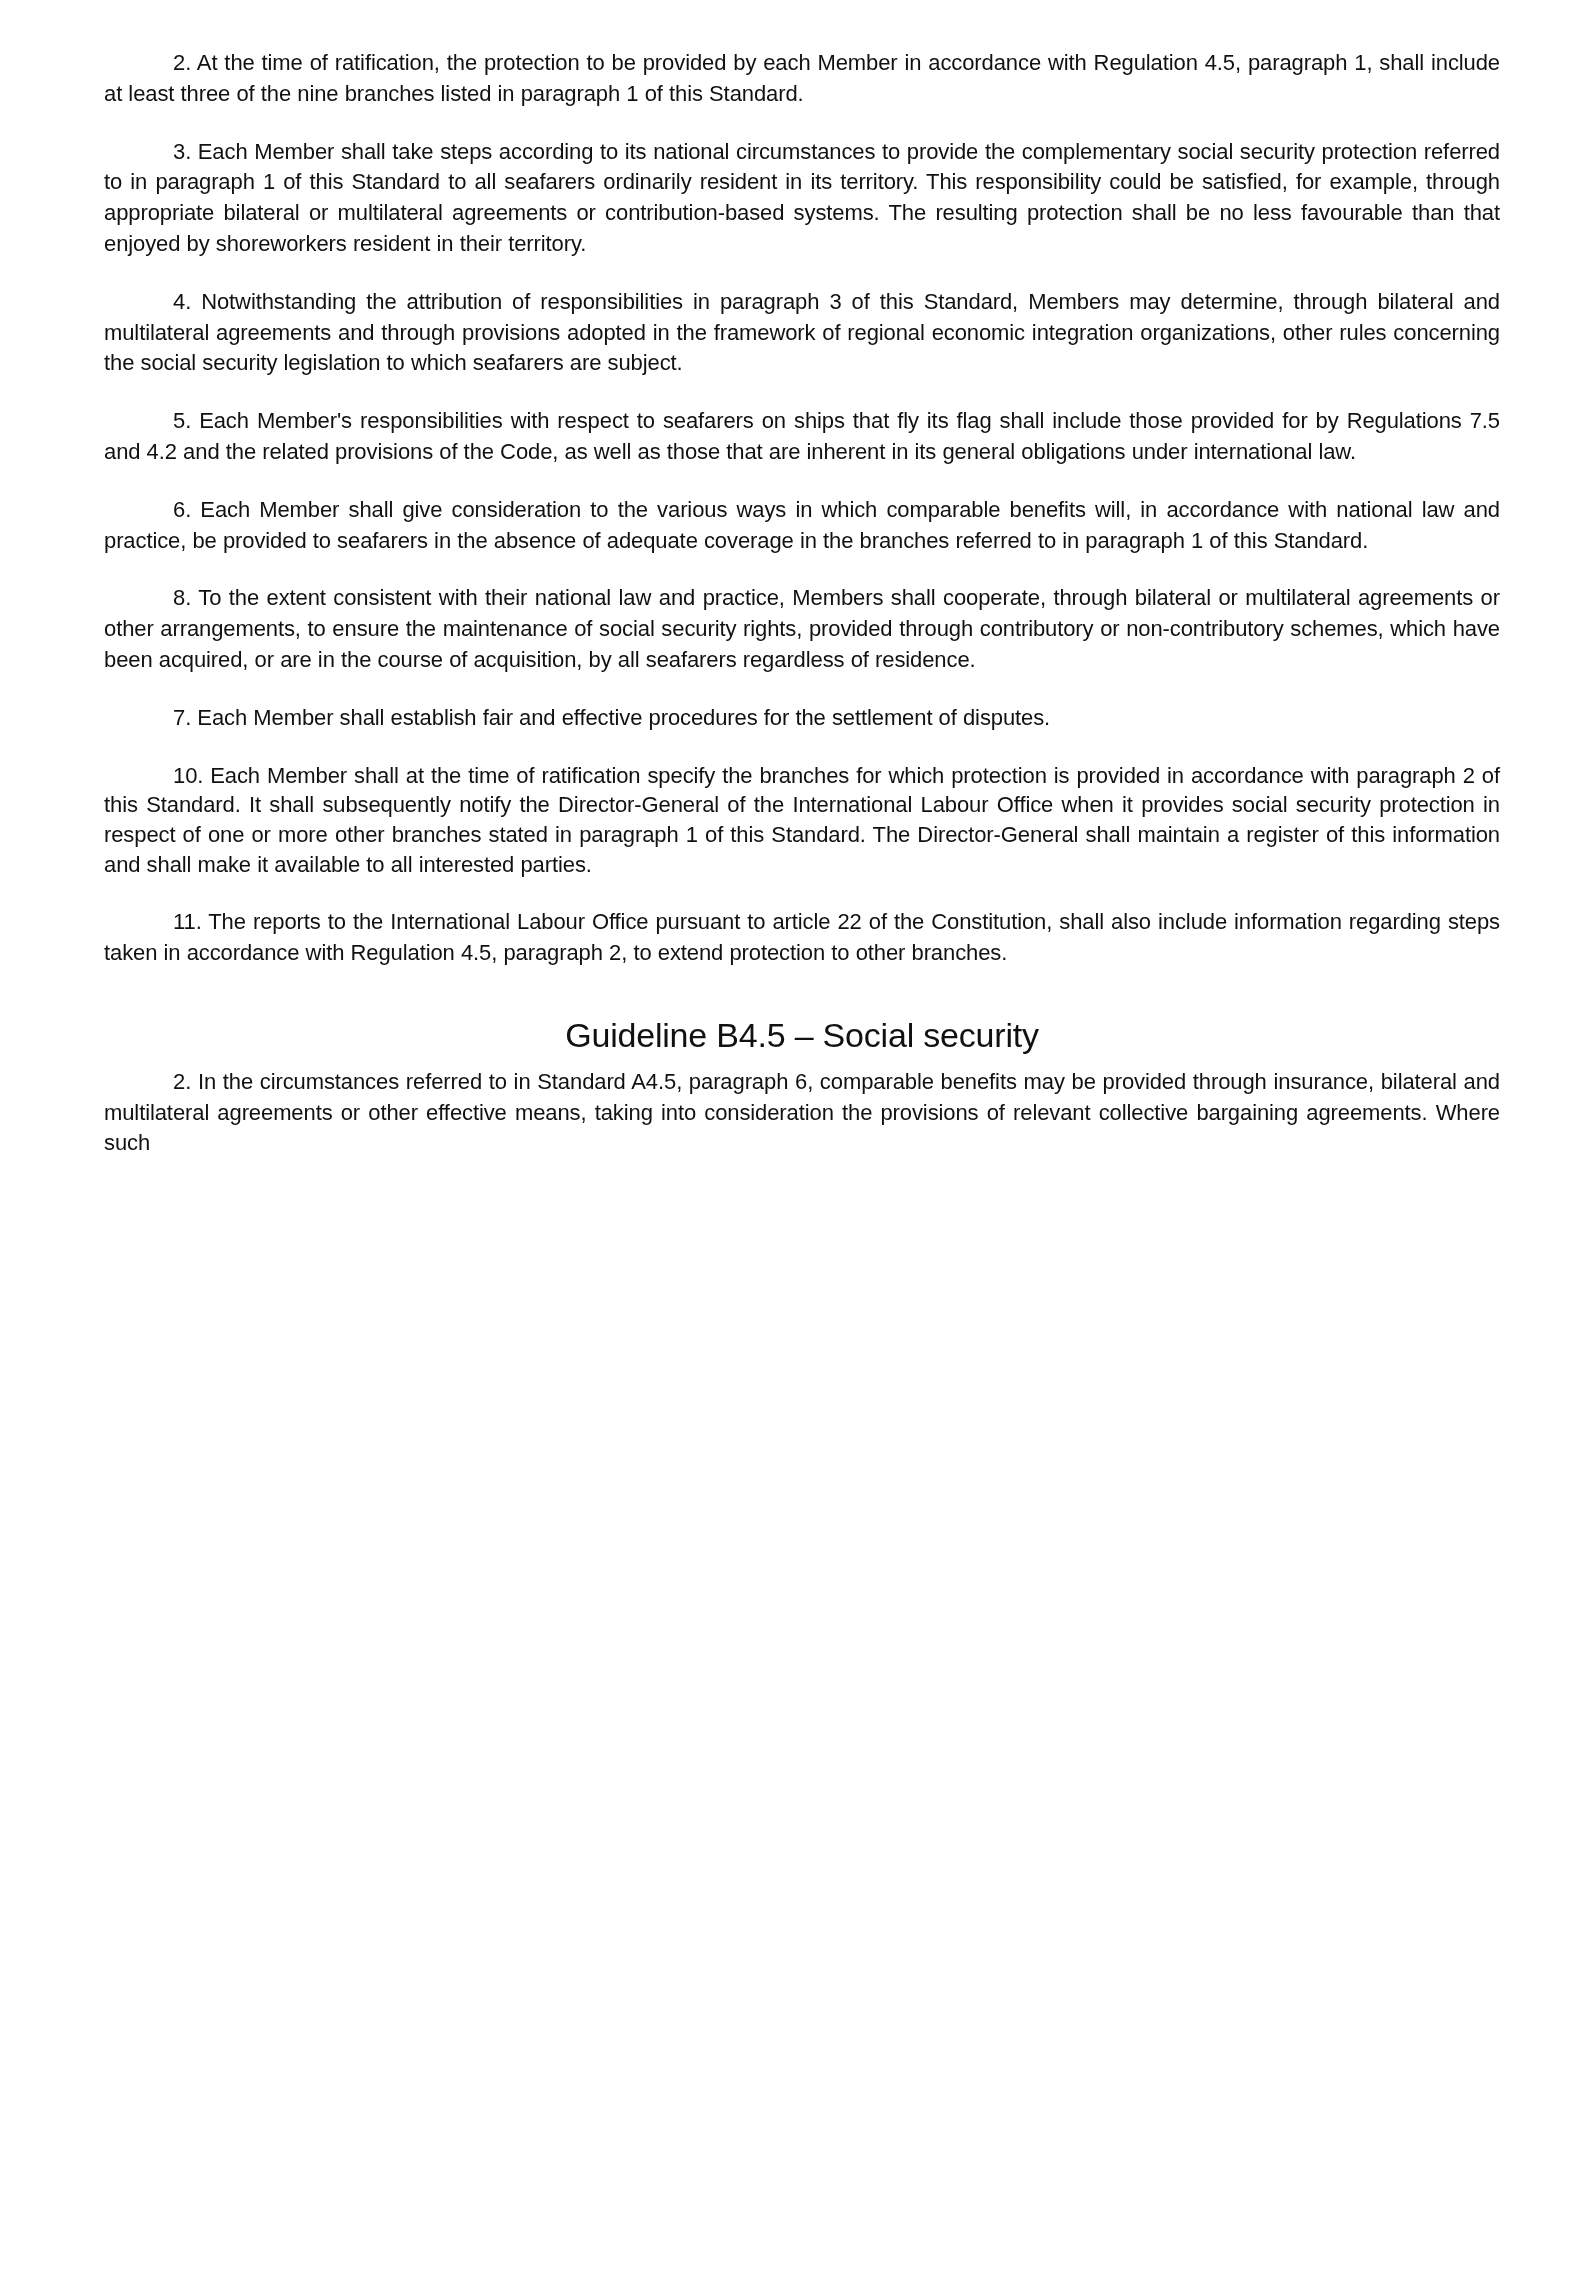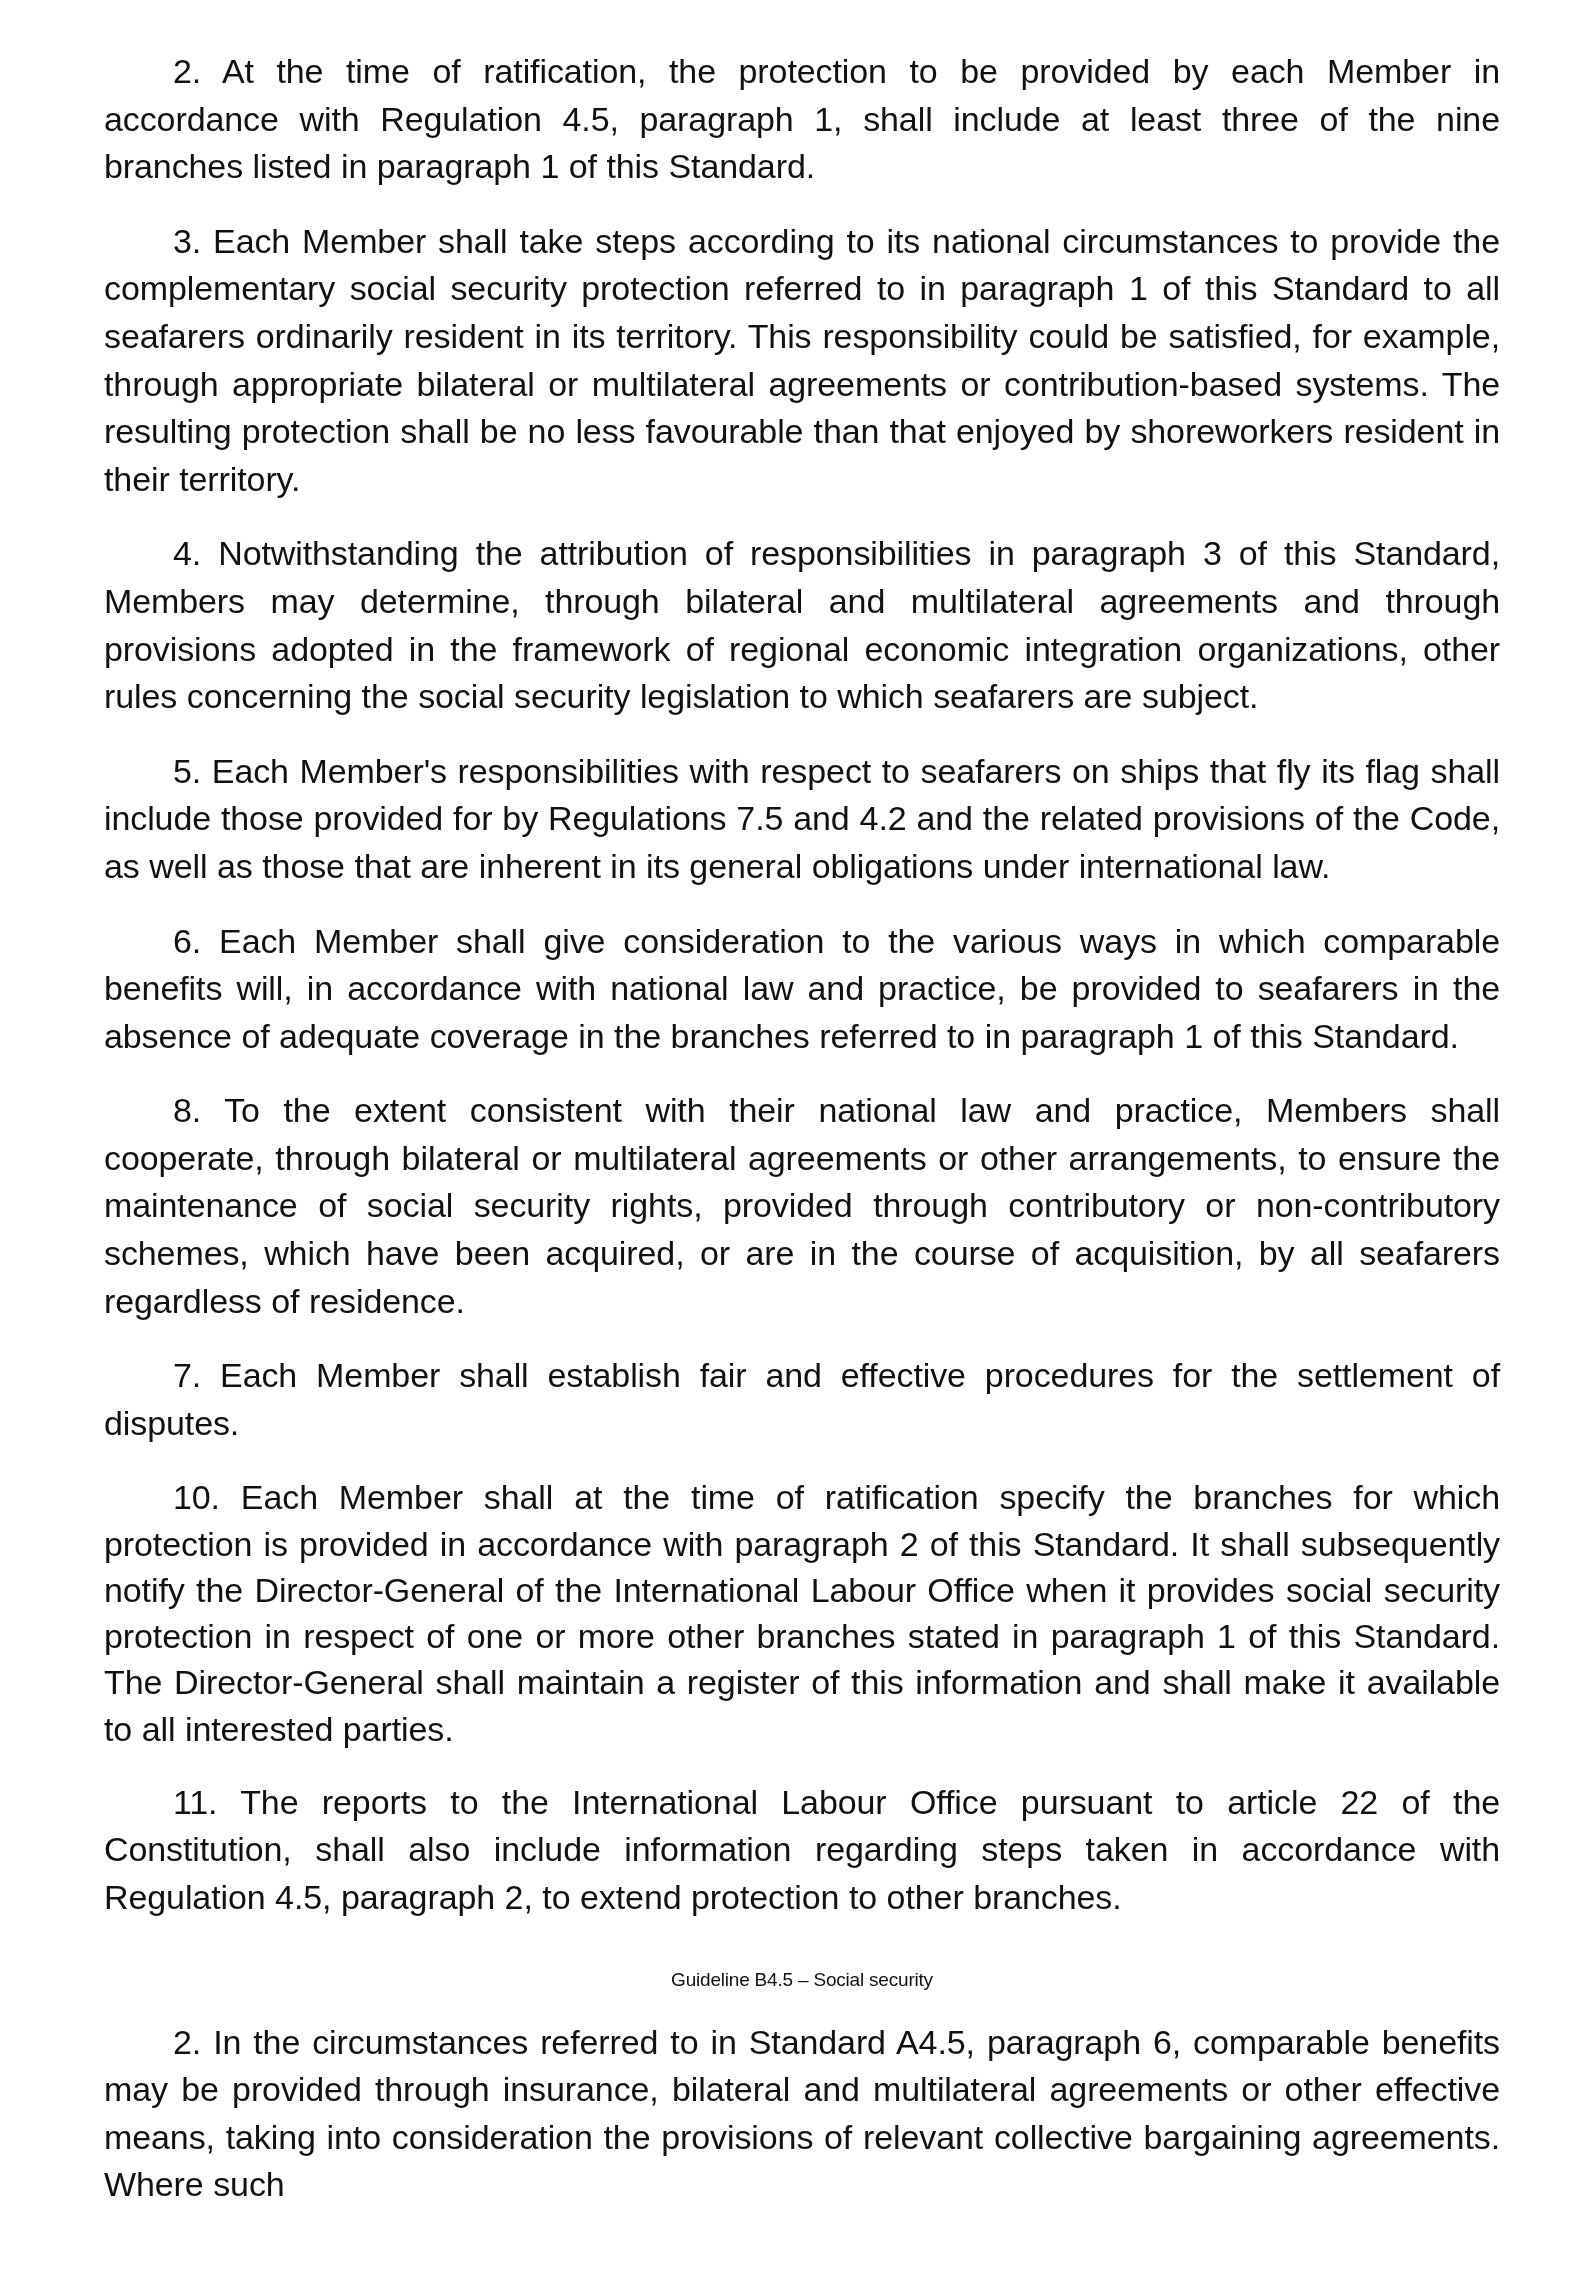--- a/index.html
+++ b/index.html
@@ -20,39 +20,39 @@
     box-sizing: border-box;
     padding: 48px 96px 48px 104px;
     position: relative;
   }
   .doc-body {
     width: 1396px;
     margin: 0 auto;
   }
   p.para {
     margin: 0 0 27px 0;
-    font-size: 34px;
+    font-size: 22px;
     line-height: 1.40;
     text-align: justify;
     text-justify: inter-word;
     text-indent: 69px;
     letter-spacing: -0.1px;
     word-spacing: 0.2px;
   }
   p.para:last-child {
     margin-bottom: 8px;
   }
   p.para.tight {
     line-height: 1.36;
   }
   h2.heading {
-    font-size: 19px;
+    font-size: 34px;
     font-weight: normal;
     text-align: center;
-    margin: 47px 0 28px 0;
+    margin: 47px 0 12px 0;
     letter-spacing: -0.2px;
   }
 </style>
 </head>
 <body>
 
 <div class="page">
   <div class="doc-body">
 
     <p class="para">2. At the time of ratification, the protection to be provided by each Member in accordance with Regulation 4.5, paragraph 1, shall include at least three of the nine branches listed in paragraph 1 of this Standard.</p>

